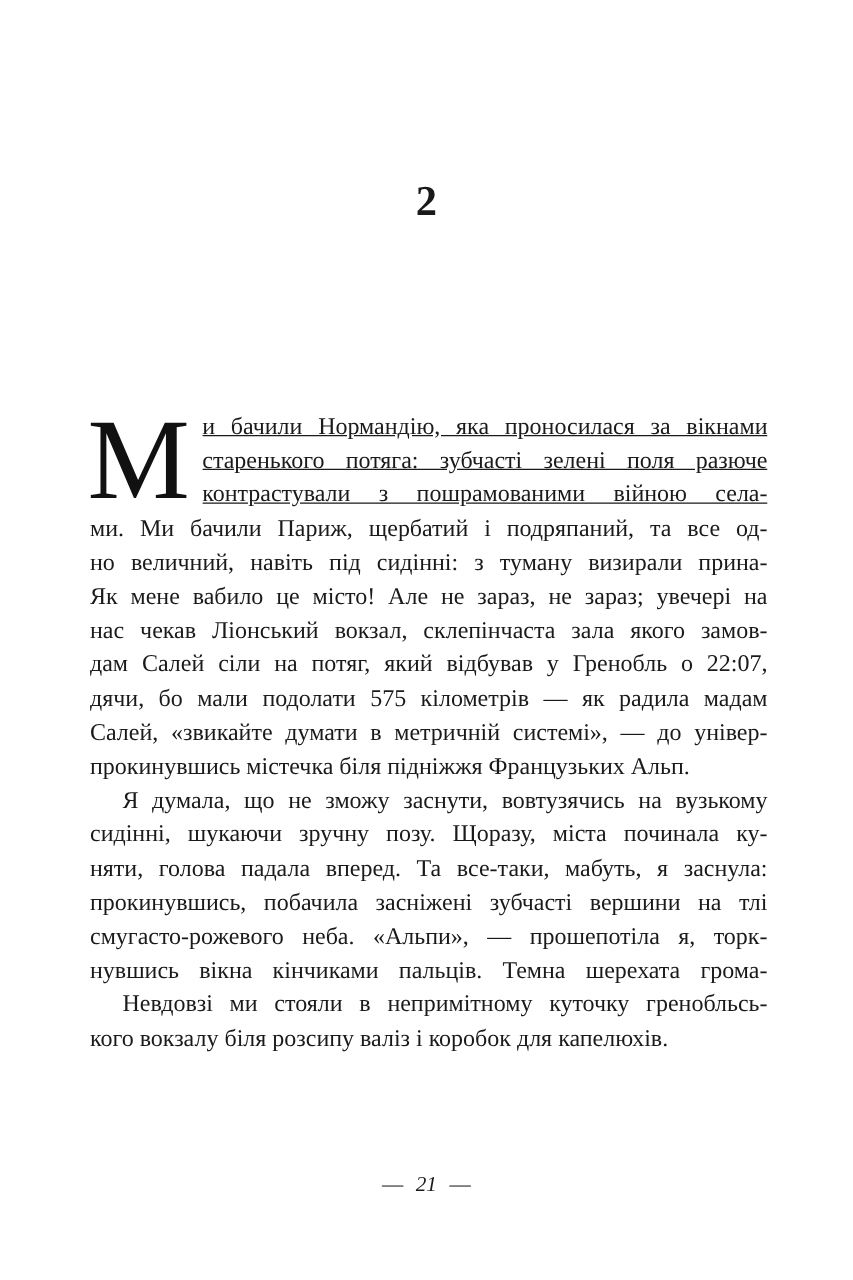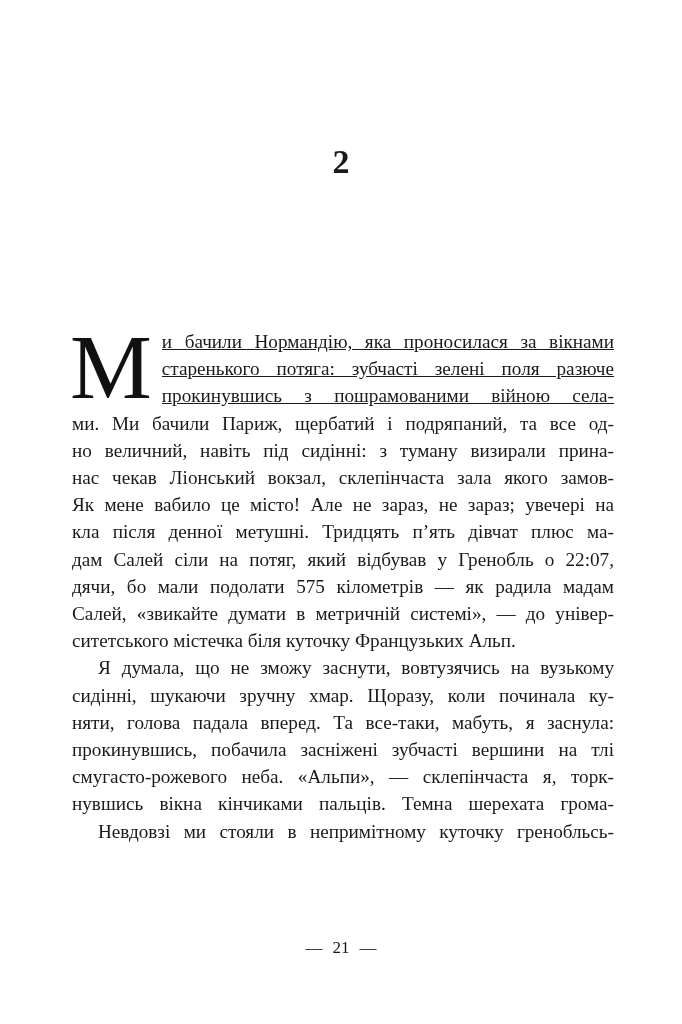--- a/index.html
+++ b/index.html
@@ -70,60 +70,61 @@
     .page-number {
       position: absolute;
       top: 938px;
       left: 0;
       width: 682px;
       text-align: center;
       font-size: 17px;
       line-height: 20px;
     }
     .page-number .num {
+      font-style: italic;
       margin: 0 10px;
     }
   </style>
 </head>
 <body>
 
 <div class="chapter-number">2</div>
 
 <div class="body-text">
 
   <div class="para">
     <div class="dropcap-row">
       <span class="dropcap">М</span>
       <div class="dropcap-lines">
         <span class="line">и бачили Нормандію, яка проносилася за вікнами</span>
         <span class="line">старенького потяга: зубчасті зелені поля разюче</span>
-        <span class="line">прокинувшись з пошрамованими війною села-</span>
+        <span class="line">контрастували з пошрамованими війною села-</span>
       </div>
     </div>
     <span class="line">ми. Ми бачили Париж, щербатий і подряпаний, та все од-</span>
     <span class="line">но величний, навіть під сидінні: з туману визирали прина-</span>
+    <span class="line">Як мене вабило це місто! Але не зараз, не зараз; увечері на</span>
     <span class="line">нас чекав Ліонський вокзал, склепінчаста зала якого замов-</span>
-    <span class="line">Як мене вабило це місто! Але не зараз, не зараз; увечері на</span>
-    <span class="line">кла після денної метушні. Тридцять п’ять дівчат плюс ма-</span>
     <span class="line">дам Салей сіли на потяг, який відбував у Гренобль о 22:07,</span>
     <span class="line">дячи, бо мали подолати 575 кілометрів — як радила мадам</span>
     <span class="line">Салей, «звикайте думати в метричній системі», — до універ-</span>
-    <span class="line last">ситетського містечка біля куточку Французьких Альп.</span>
+    <span class="line last">прокинувшись містечка біля підніжжя Французьких Альп.</span>
   </div>
 
   <div class="para">
     <span class="line indent">Я думала, що не зможу заснути, вовтузячись на вузькому</span>
-    <span class="line">сидінні, шукаючи зручну хмар. Щоразу, коли починала ку-</span>
+    <span class="line">сидінні, шукаючи зручну позу. Щоразу, міста починала ку-</span>
     <span class="line">няти, голова падала вперед. Та все-таки, мабуть, я заснула:</span>
     <span class="line">прокинувшись, побачила засніжені зубчасті вершини на тлі</span>
-    <span class="line">смугасто-рожевого неба. «Альпи», — склепінчаста я, торк-</span>
+    <span class="line">смугасто-рожевого неба. «Альпи», — прошепотіла я, торк-</span>
     <span class="line">нувшись вікна кінчиками пальців. Темна шерехата грома-</span>
   </div>
 
   <div class="para">
     <span class="line indent">Невдовзі ми стояли в непримітному куточку гренобльсь-</span>
+    <span class="line last">кого вокзалу біля розсипу валіз і коробок для капелюхів.</span>
   </div>
 
 </div>
 
 <div class="page-number">
   <span>—</span><span class="num">21</span><span>—</span>
 </div>
 
 </body></html>

